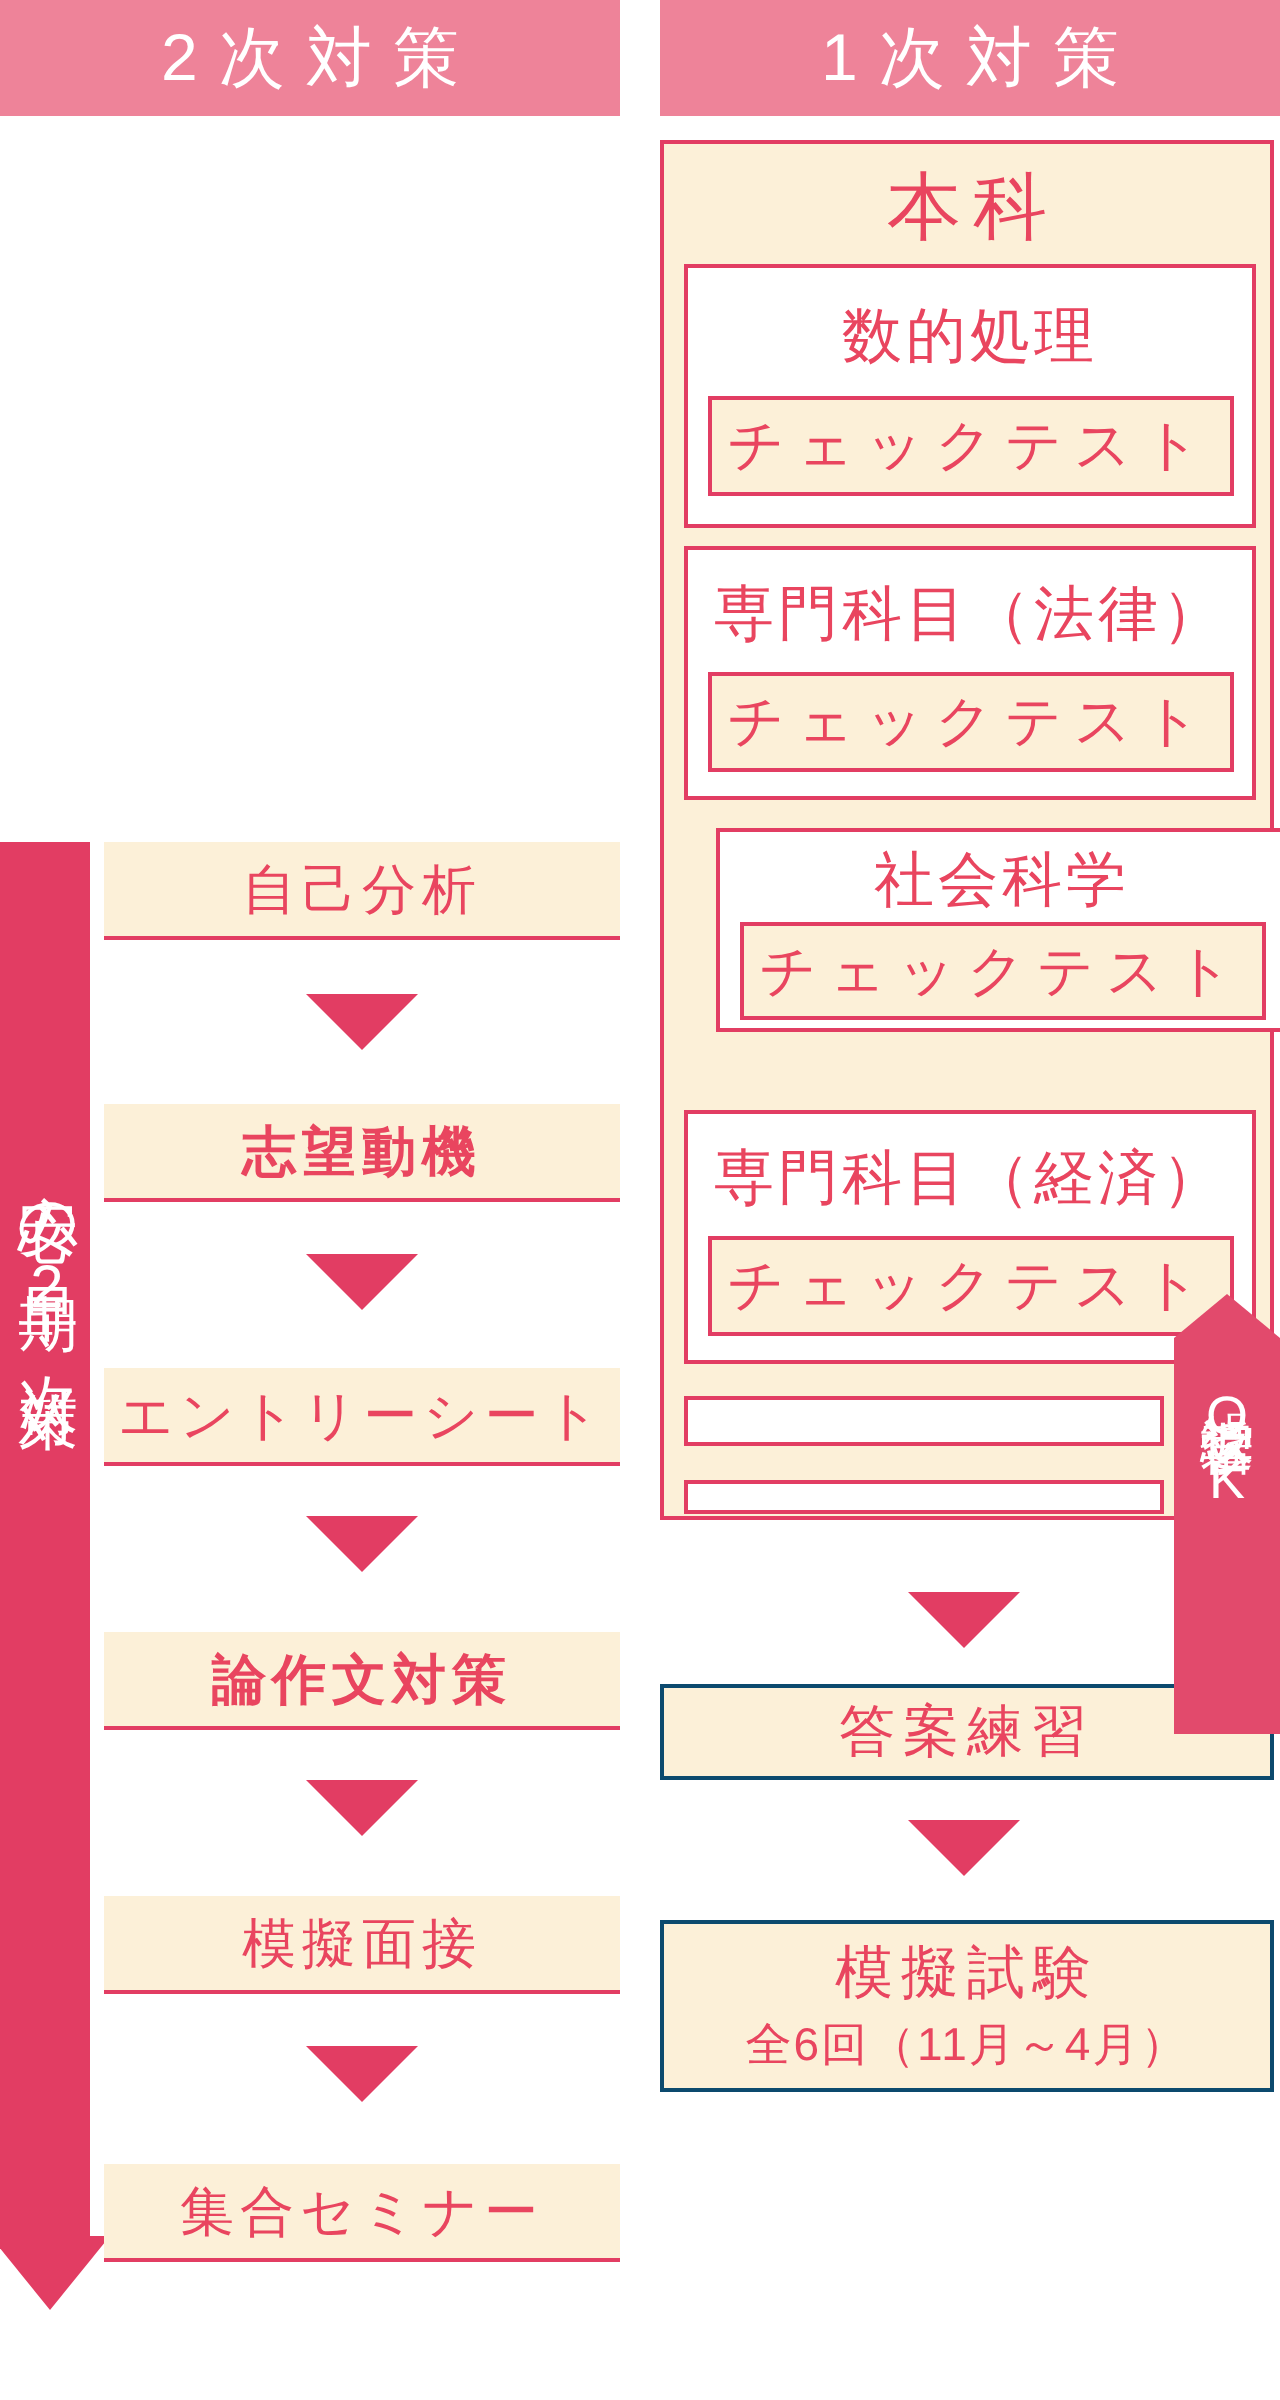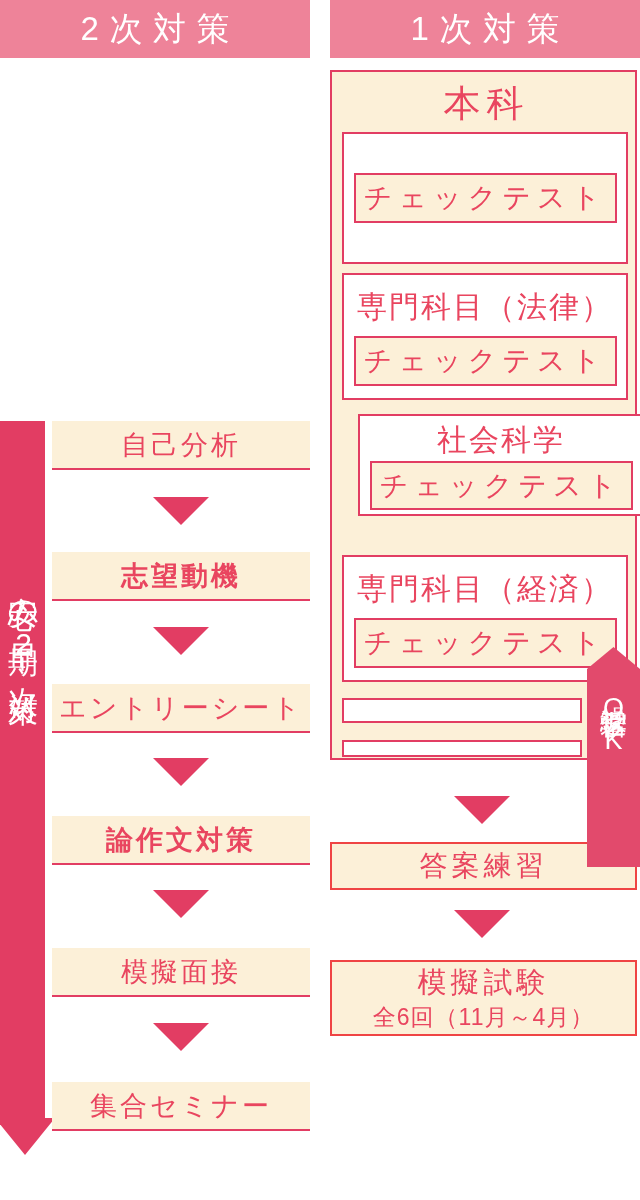--- a/index.html
+++ b/index.html
@@ -63,21 +63,21 @@
     left:587px;top:647px;width:53px;height:220px;background:#e24a6c;z-index:6;
     clip-path:polygon(50% 0,100% 22px,100% 100%,0 100%,0 22px);
   }
   .ribbon-text{
     position:absolute;left:50%;top:38px;transform:translateX(-50%);
     writing-mode:vertical-rl;text-orientation:upright;
     color:#ffffff;font-size:27px;letter-spacing:2px;white-space:nowrap;
   }
   
   .wide-box{
-    left:330px;width:307px;background:#fcf0d8;border:2px solid #ef4444;
+    left:330px;width:307px;background:#fcf0d8;border:2px solid #0c4a6e;
     display:flex;flex-direction:column;align-items:center;justify-content:center;
     color:#e9455f;
   }
   .mock-title{font-size:29px;letter-spacing:4px;line-height:1.35;}
   .mock-detail{font-size:23px;letter-spacing:1px;line-height:1.3;}
 </style>
 </head>
 <body>
 
 <div id="canvas">
@@ -104,20 +104,21 @@
 
   <div class="abs step" style="top:948px;">模擬面接</div>
   <div class="abs arrow" style="left:153px;top:1023px;"></div>
 
   <div class="abs step" style="top:1082px;">集合セミナー</div>
 
   <div class="abs main-box"></div>
   <div class="abs course-title">本科</div>
 
   <div class="abs subject" style="top:132px;height:132px;">
+    <span class="subject-name">数的処理</span>
     <span class="check-box">チェックテスト</span>
   </div>
   <div class="abs subject" style="top:273px;height:127px;">
     <span class="subject-name">専門科目（法律）</span>
     <span class="check-box">チェックテスト</span>
   </div>
   <div class="abs subject" style="top:414px;height:102px;margin-left:16px;">
     <span class="subject-name">社会科学</span>
     <span class="check-box">チェックテスト</span>
   </div>
@@ -130,18 +131,18 @@
   <div class="abs empty-row" style="top:740px;height:17px;"></div>
 
   <div class="abs ribbon">
     <span class="ribbon-text">繰返学習OK</span>
   </div>
 
   <div class="abs arrow" style="left:454px;top:796px;"></div>
   <div class="abs wide-box" style="top:842px;height:48px;font-size:28px;letter-spacing:4px;">答案練習</div>
 
   <div class="abs arrow" style="left:454px;top:910px;"></div>
-  <div class="abs wide-box" style="top:960px;height:76px;">
+  <div class="abs wide-box" style="top:960px;height:86px;">
     <span class="mock-title">模擬試験</span>
     <span class="mock-detail">全6回（11月～4月）</span>
   </div>
 
 </div>
 
 </body></html>

